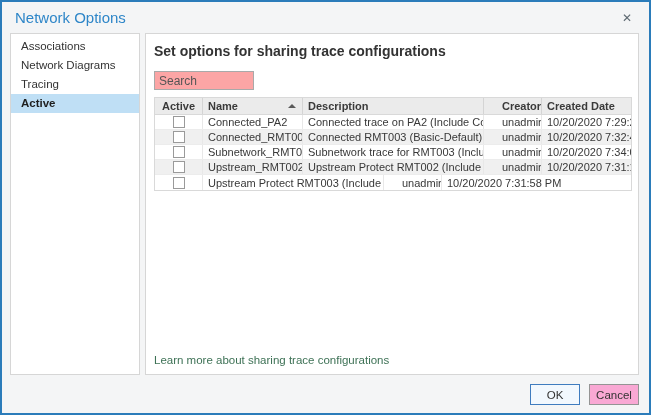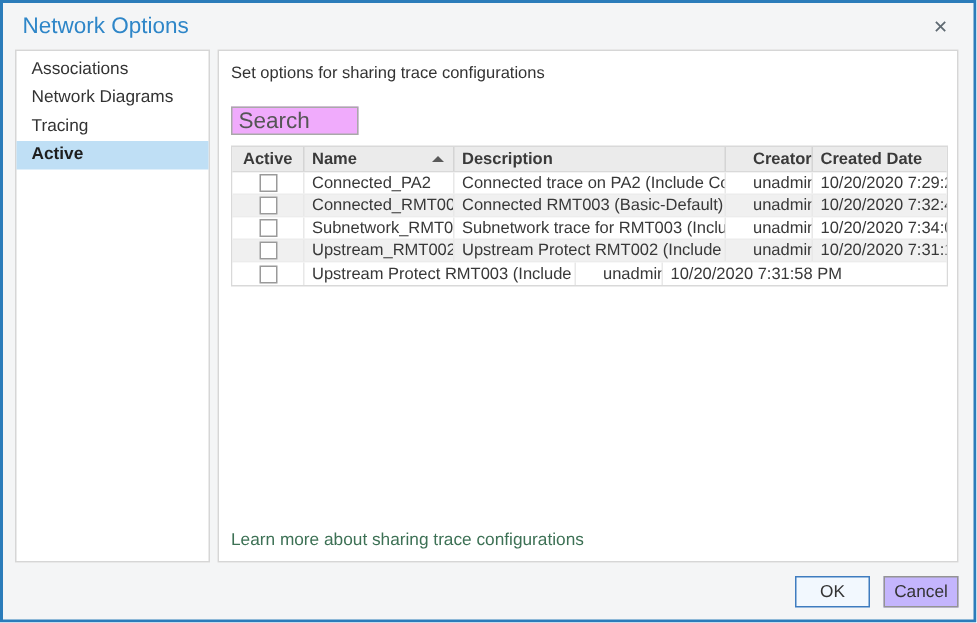--- a/index.html
+++ b/index.html
@@ -43,28 +43,28 @@
   }
 
   
   .panel {
     position:absolute; left:143px; top:31px;
     width:494px; height:342px;
     background:#ffffff; border:1px solid #d6d6d6;
   }
   .panel-heading {
     position:absolute; left:8px; top:9px;
-    font-size:11px; font-weight:normal; color:#333;
+    font-size:14px; font-weight:bold; color:#333;
   }
   .search-input {
     position:absolute; left:8px; top:37px;
-    width:85px; height:19px;
-    border:1px solid #a9a9a9; background:#f0abfc;
+    width:100px; height:19px;
+    border:1px solid #a9a9a9; background:#fca5a5;
     font-family:"Liberation Sans", sans-serif;
-    font-size:15px; color:#444; padding:0 4px; outline:none;
+    font-size:12px; color:#444; padding:0 4px; outline:none;
   }
   .search-input::placeholder { color:#555; opacity:1; }
 
   
   .table {
     position:absolute; left:8px; top:63px;
     width:478px;
     border:1px solid #d9d9d9; background:#fff;
     font-size:11px;
   }
@@ -120,21 +120,21 @@
     font-family:Liberation Sans, sans-serif;
     font-size:11.5px; color:#333; text-align:center;
     cursor:pointer;
   }
   .btn-ok {
     left:528px; width:50px;
     background:#f2f8fe; border:1px solid #3f7cbf;
   }
   .btn-cancel {
     left:587px; width:50px;
-    background:#c4b5fd; border:1px solid #949494;
+    background:#f9a8d4; border:1px solid #949494;
   }
 </style>
 </head>
 <body>
 
 <div class="dialog">
 
   <div class="titlebar">
     <span class="title">Network Options</span>
     <span class="close-btn">✕</span>

